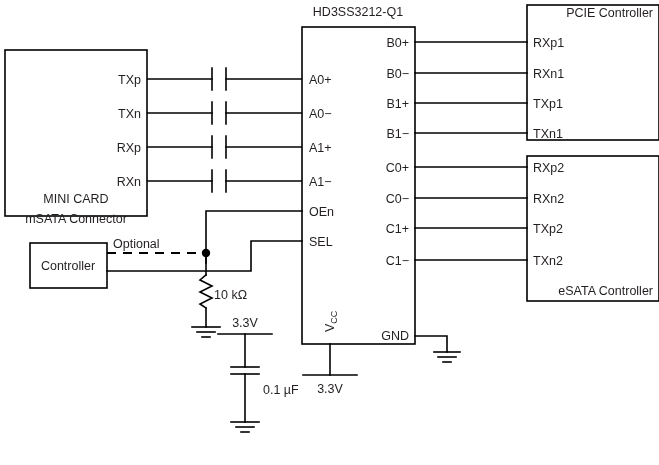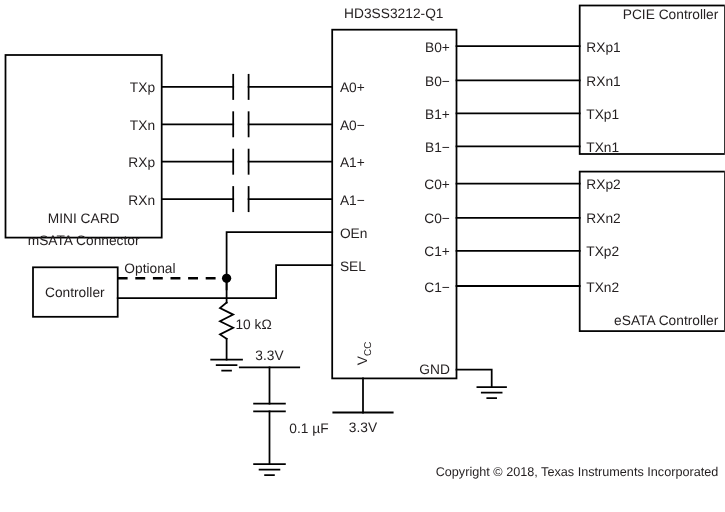--- a/index.html
+++ b/index.html
@@ -240,15 +240,14 @@
 
     <text class="lbl-block lbl-m" x="68" y="270">Controller</text>
     <text class="lbl lbl-l" x="113" y="248">Optional</text>
 
     <text class="lbl lbl-l" x="214" y="299">10 kΩ</text>
     <text class="lbl lbl-l" x="263" y="394">0.1 µF</text>
     <text class="lbl lbl-m" x="245" y="327">3.3V</text>
 
   </svg>
 
-  <div class="copyright">Copyright © 2018, Texas Instruments Incorporated</div>
 
 </div>
 
 </body></html>

